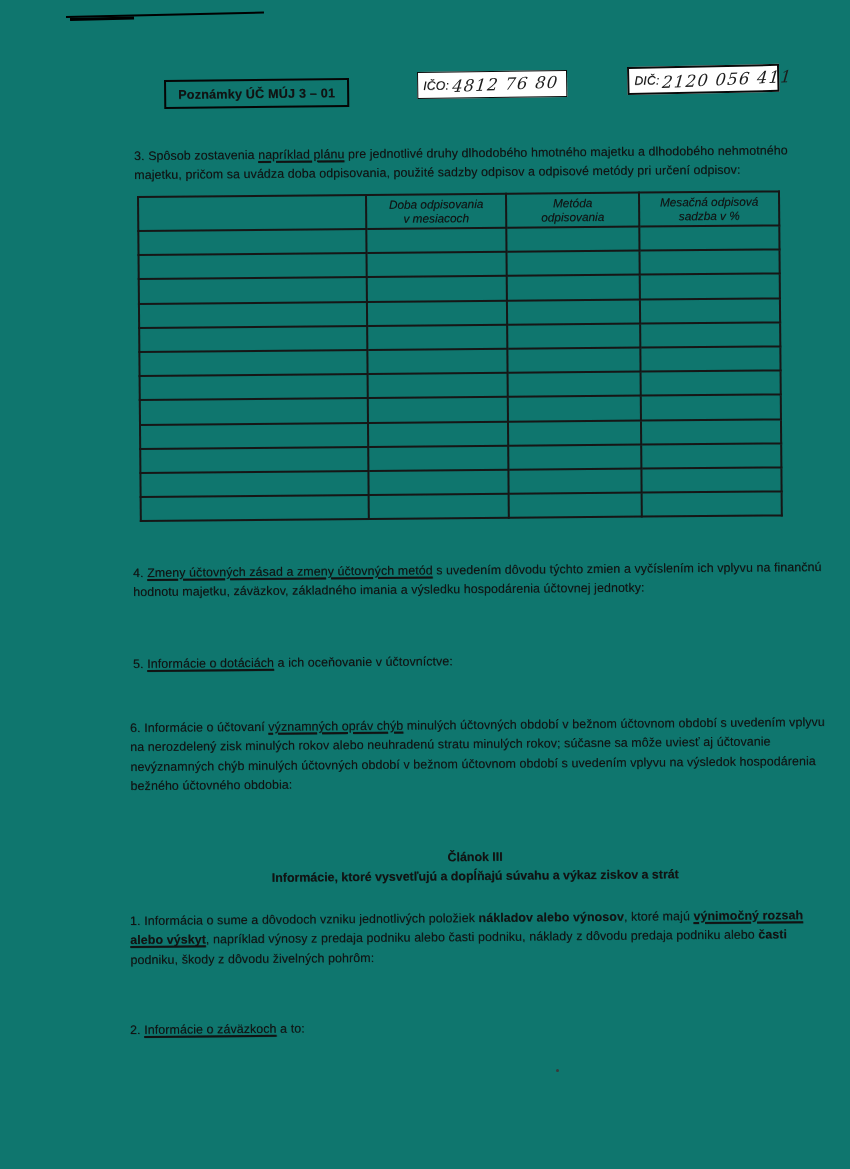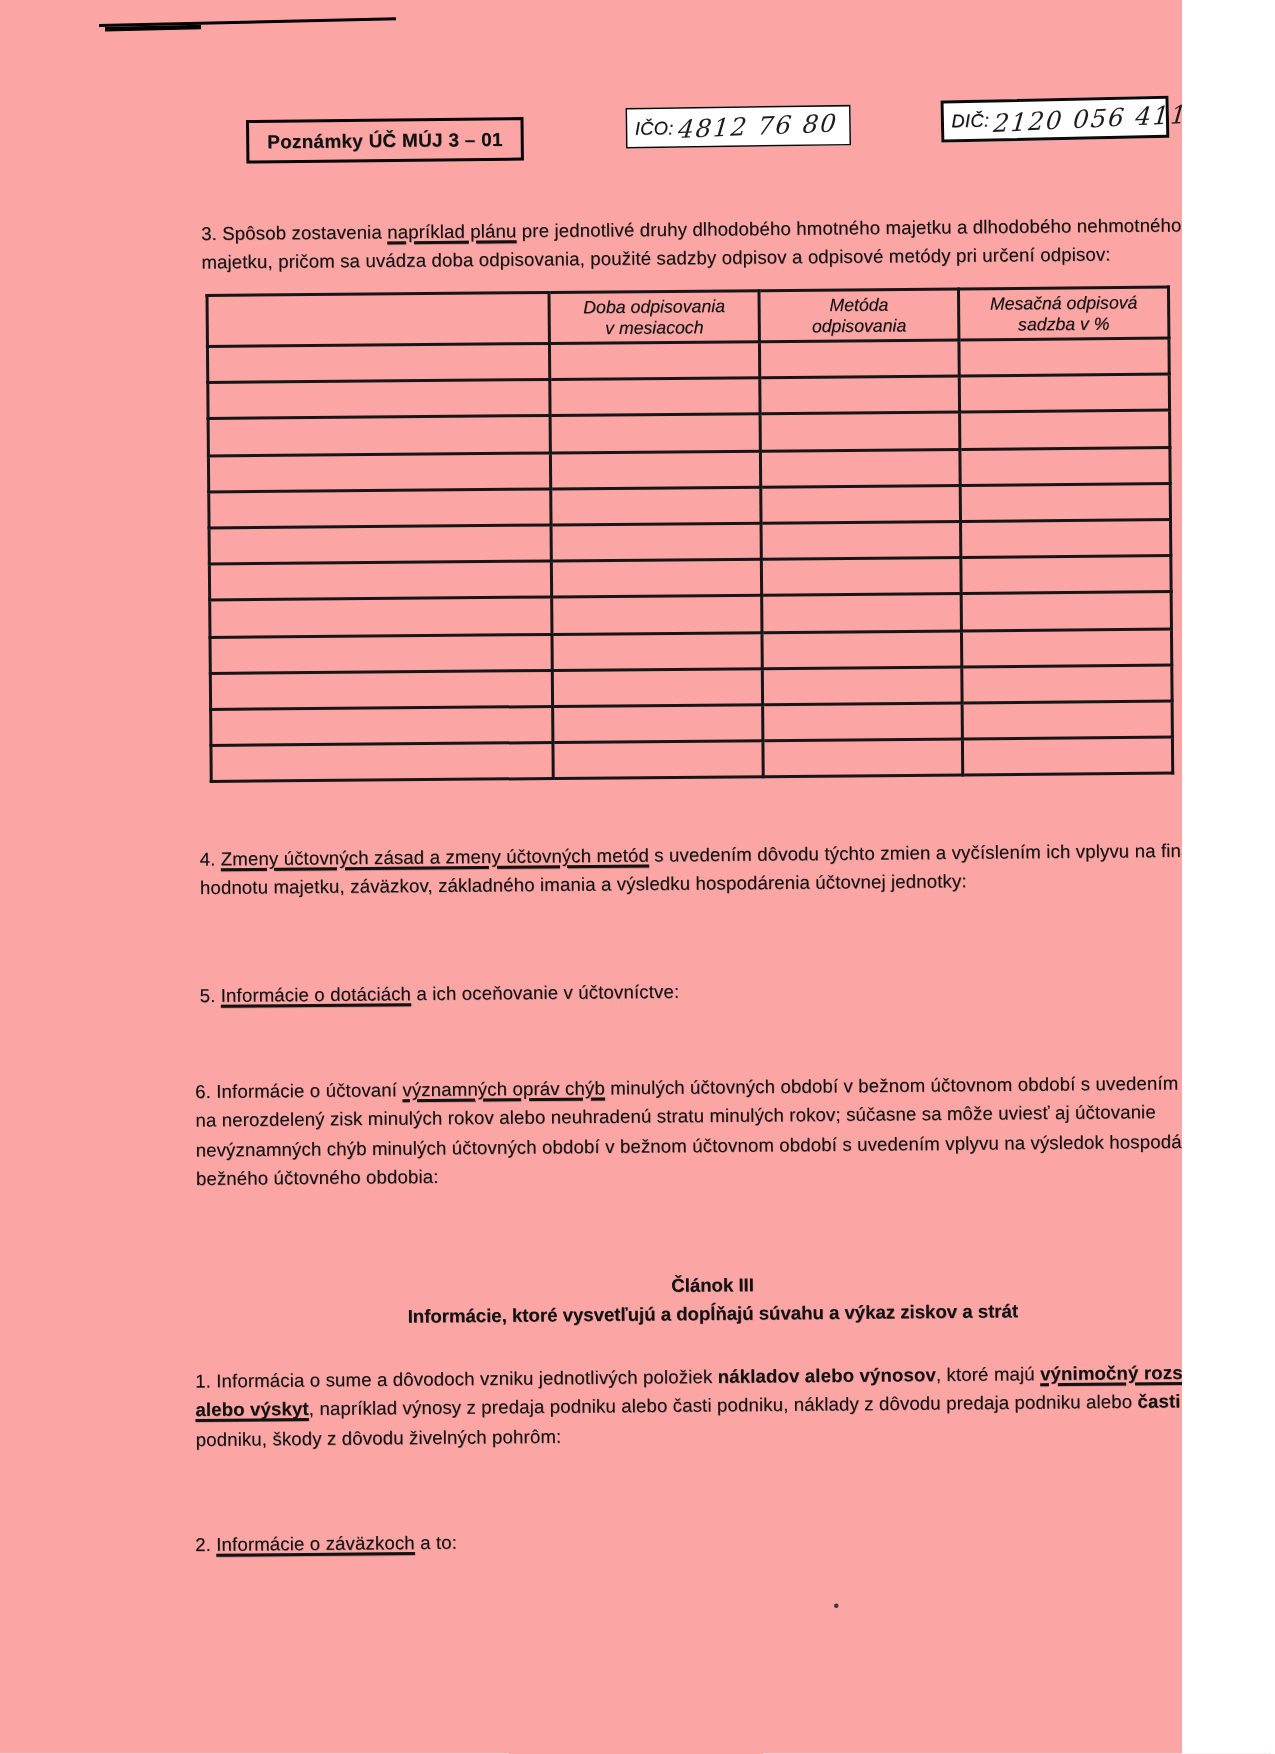--- a/index.html
+++ b/index.html
@@ -1,19 +1,19 @@
 <!DOCTYPE html>
 <html><head>
 <meta charset="utf-8">
 <style>
   html,body{margin:0;padding:0;background:#ffffff;}
   .page{
     position:relative;
-    width:788px;height:1169px;
-    background:#fca5a5;
+    width:850px;height:1169px;
+    background:#0f766e;
     overflow:hidden;
     font-family:"Liberation Sans",sans-serif;
     color:#121212;
   }
   .abs{position:absolute;}
   .tilt{transform:rotate(-0.5deg);transform-origin:0 0;}
   .para{
     font-size:12.4px;
     line-height:19.4px;
     letter-spacing:0.1px;

